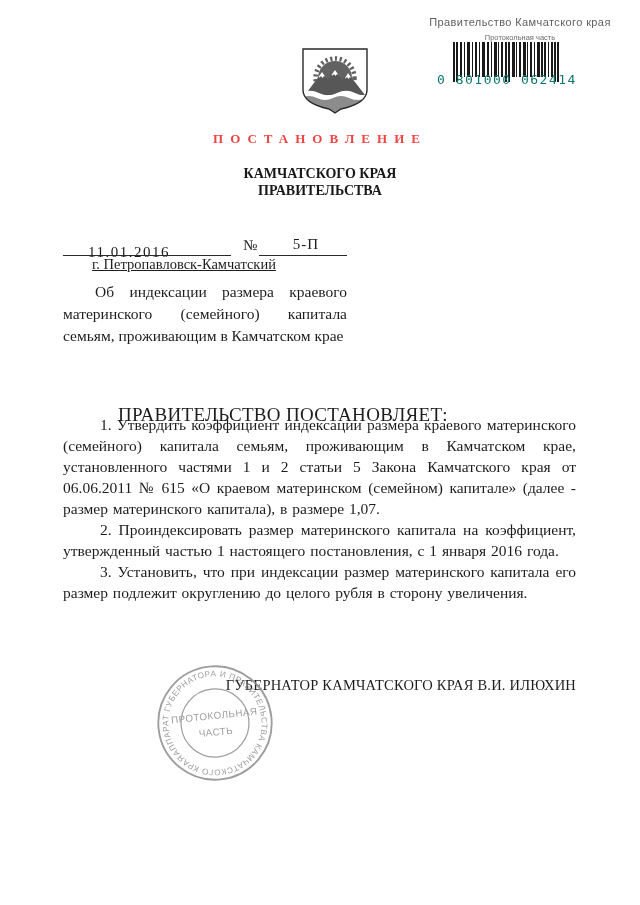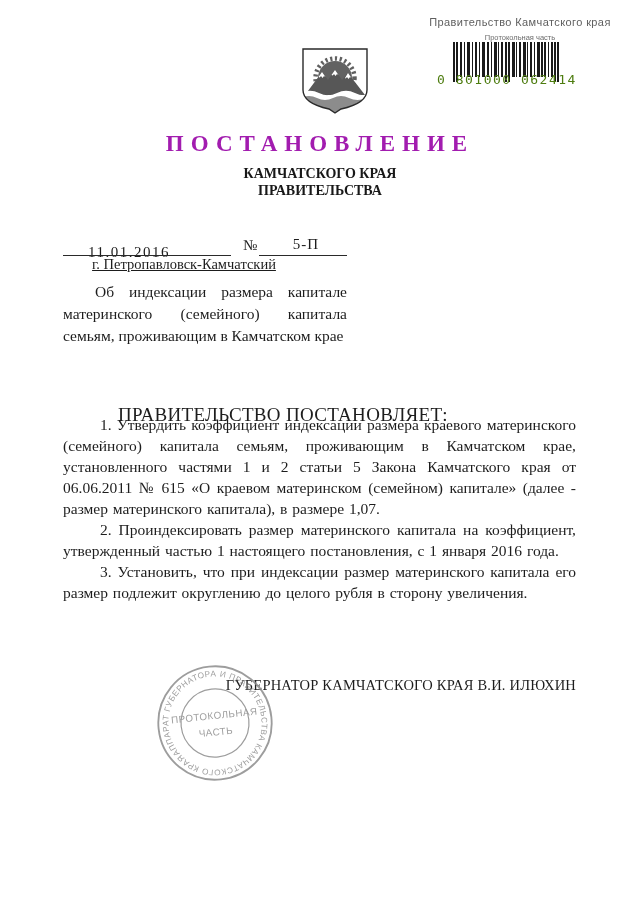--- a/index.html
+++ b/index.html
@@ -12,31 +12,31 @@
 
   
   .reg-block { position:absolute; left:415px; top:16px; width:210px; text-align:center; }
   .reg-org { font-family:"Liberation Sans", sans-serif; font-size:11px; color:#5f5f5f; letter-spacing:0.4px; }
   .reg-dept { font-family:"Liberation Sans", sans-serif; font-size:7.5px; color:#6b6b6b; margin-top:5px; }
 
   .barcode-wrap { position:absolute; left:437px; top:42px; width:140px; height:48px; }
   .barcode-bars { position:absolute; left:16px; top:0; }
   .barcode-digits {
     position:absolute; left:0px; top:30px; width:140px;
-    font-family:"DejaVu Sans Mono", monospace; font-size:13px; color:#4d7c0f;
+    font-family:"DejaVu Sans Mono", monospace; font-size:13px; color:#0f766e;
     letter-spacing:1.5px; white-space:pre;
   }
 
   
   .coat { position:absolute; left:299px; top:46px; }
 
   
   .doc-title {
     position:absolute; left:0; top:131px; width:640px; text-align:center;
-    font-size:23px; font-weight:bold; letter-spacing:7px; color:#a21caf;
+    font-size:13px; font-weight:bold; letter-spacing:7px; color:#ef4444;
   }
   .doc-subtitle { position:absolute; left:0; top:165px; width:640px; text-align:center;
     font-size:14px; font-weight:bold; line-height:17px; color:#181818; }
 
   
   .date-row { position:absolute; left:63px; top:236px; width:290px; height:20px; }
   .date-value { position:absolute; left:25px; top:0; font-size:15px; letter-spacing:1.5px;margin-top:8px; }
   .date-underline { position:absolute; left:0; top:19px; width:168px; border-bottom:1.3px solid #2a2a2a; }
   .num-sign { position:absolute; left:180px; top:1px; font-size:15px; }
   .num-value { position:absolute; left:213px; top:0; width:60px; text-align:center; font-size:15px; letter-spacing:1px; }
@@ -155,21 +155,21 @@
 
   <div class="date-row">
     <span class="date-value">11.01.2016</span>
     <span class="date-underline"></span>
     <span class="num-sign">№</span>
     <span class="num-value">5-П</span>
     <span class="num-underline"></span>
   </div>
   <div class="city-line">г. Петропавловск-Камчатский</div>
 
-  <div class="subject">Об индексации размера капитале материнского (семейного) капитала семьям, проживающим в Камчатском крае</div>
+  <div class="subject">Об индексации размера краевого материнского (семейного) капитала семьям, проживающим в Камчатском крае</div>
 
   <div class="resolves">ПРАВИТЕЛЬСТВО ПОСТАНОВЛЯЕТ:</div>
 
   <div class="body-text">
     <p>1.  Утвердить коэффициент индексации размера краевого материнского (семейного) капитала семьям, проживающим в Камчатском крае, установленного частями 1 и 2 статьи 5 Закона Камчатского края от 06.06.2011 № 615 «О краевом материнском (семейном) капитале» (далее - размер материнского капитала), в  размере 1,07.</p>
     <p>2.  Проиндексировать размер материнского капитала на коэффициент, утвержденный частью 1 настоящего постановления, с 1 января 2016 года.</p>
     <p>3. Установить, что при индексации размер материнского капитала его размер подлежит округлению до целого рубля в сторону увеличения.</p>
   </div>
 
   <div class="signature">ГУБЕРНАТОР КАМЧАТСКОГО КРАЯ В.И. ИЛЮХИН</div>

